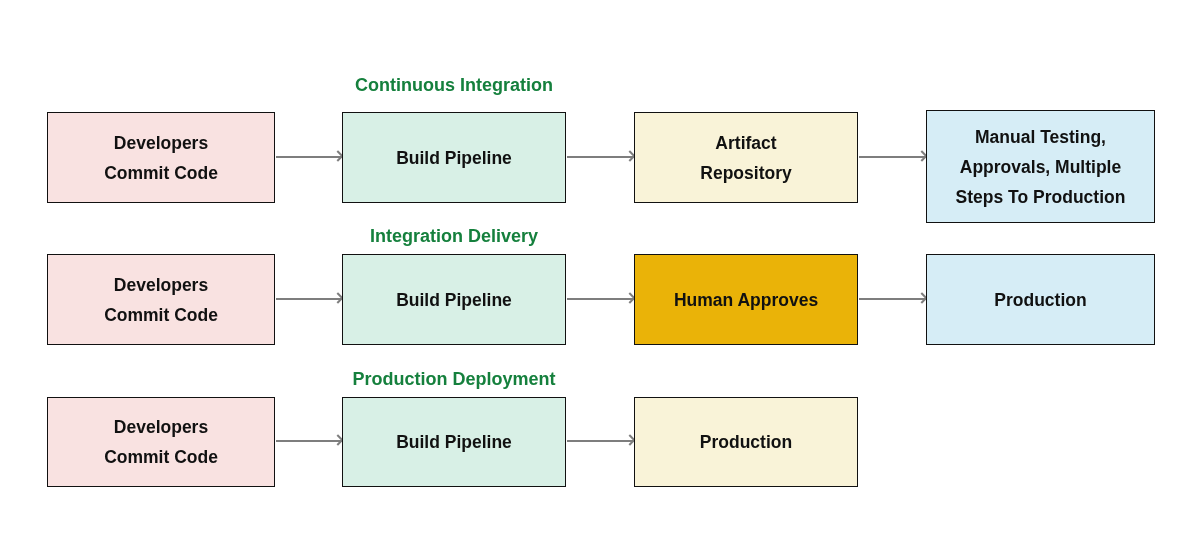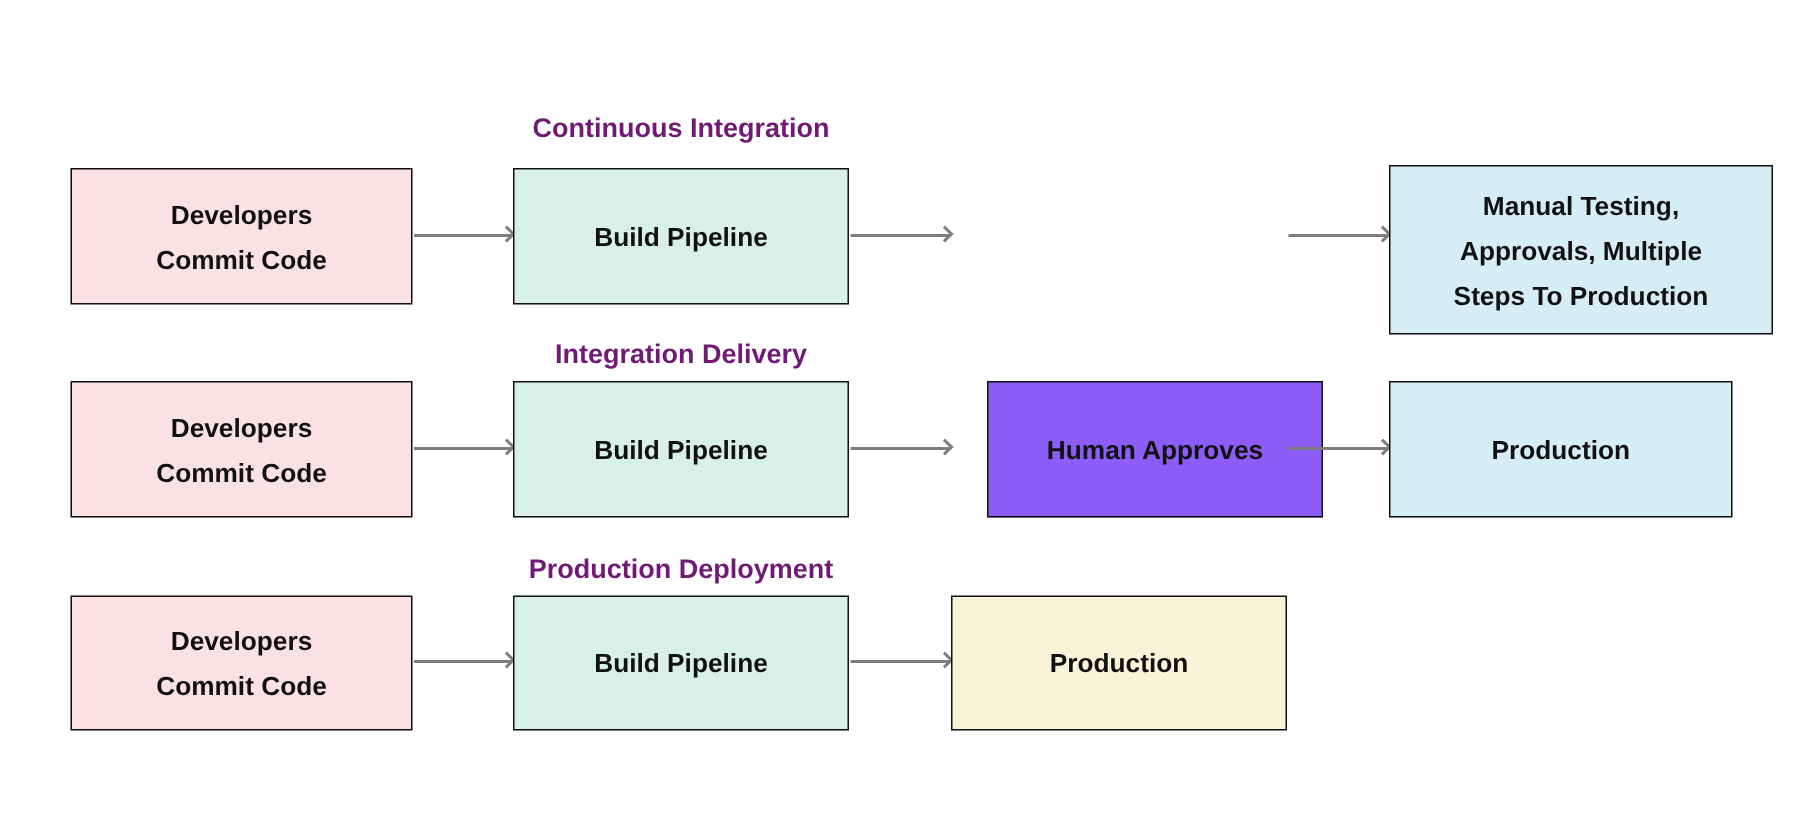--- a/index.html
+++ b/index.html
@@ -15,21 +15,21 @@
     background: #ffffff;
     overflow: hidden;
   }
   .row-title {
     position: absolute;
     left: 342px;
     width: 224px;
     text-align: center;
     font-size: 18px;
     font-weight: 700;
-    color: #701a75;
+    color: #15803d;
     white-space: nowrap;
   }
   .flow-box {
     position: absolute;
     box-sizing: border-box;
     border: 1.5px solid #111111;
     display: flex;
     align-items: center;
     justify-content: center;
     text-align: center;
@@ -72,45 +72,49 @@
   </div>
 
   <div class="arrow" style="left:276px; top:156px; width:66px;"></div>
 
   <div class="flow-box" style="left: 342px; top: 112px; width: 224px; height: 91px; background-color: rgb(216, 240, 230);">
     <span class="box-label">Build Pipeline</span>
   </div>
 
   <div class="arrow" style="left:567px; top:156px; width:67px;"></div>
 
+  <div class="flow-box" style="left: 634px; top: 112px; width: 224px; height: 91px; background-color: rgb(249, 243, 216);">
+    <span class="box-label">Artifact
+Repository</span>
+  </div>
 
   <div class="arrow" style="left:859px; top:156px; width:67px;"></div>
 
-  <div class="flow-box" style="left: 926px; top: 110px; width: 256px; height: 113px; background-color: rgb(214, 237, 246);">
+  <div class="flow-box" style="left: 926px; top: 110px; width: 229px; height: 113px; background-color: rgb(214, 237, 246);">
     <span class="box-label">Manual Testing,
 Approvals, Multiple
 Steps To Production</span>
   </div>
 
   <div class="row-title" style="top:226px;">Integration Delivery</div>
 
   <div class="flow-box" style="left: 47px; top: 254px; width: 228px; height: 91px; background-color: rgb(249, 226, 225);">
     <span class="box-label">Developers
 Commit Code</span>
   </div>
 
   <div class="arrow" style="left:276px; top:298px; width:66px;"></div>
 
   <div class="flow-box" style="left: 342px; top: 254px; width: 224px; height: 91px; background-color: rgb(216, 240, 230);">
     <span class="box-label">Build Pipeline</span>
   </div>
 
   <div class="arrow" style="left:567px; top:298px; width:67px;"></div>
 
-  <div class="flow-box" style="left: 634px; top: 254px; width: 224px; height: 91px; background-color: #8b5cf6; margin-left: 24px;">
+  <div class="flow-box" style="left: 634px; top: 254px; width: 224px; height: 91px; background-color: #eab308;">
     <span class="box-label">Human Approves</span>
   </div>
 
   <div class="arrow" style="left:859px; top:298px; width:67px;"></div>
 
   <div class="flow-box" style="left: 926px; top: 254px; width: 229px; height: 91px; background-color: rgb(214, 237, 246);">
     <span class="box-label">Production</span>
   </div>
 
   <div class="row-title" style="top:369px;">Production Deployment</div>

